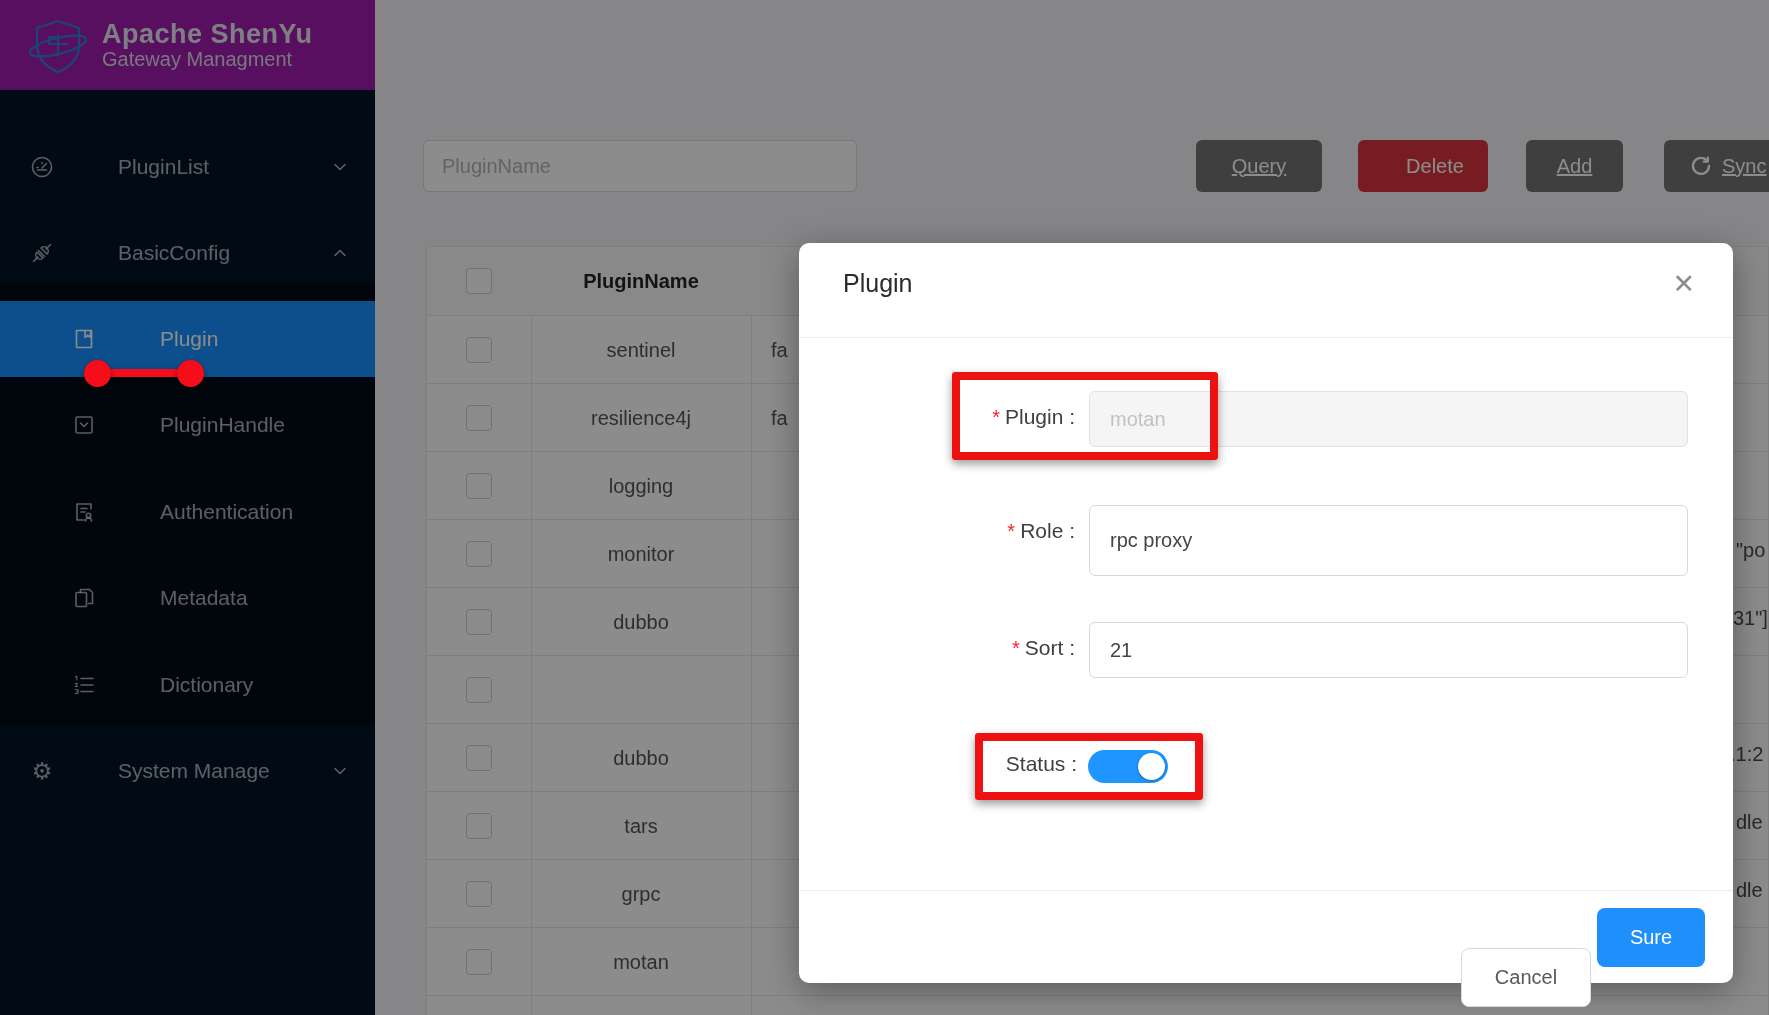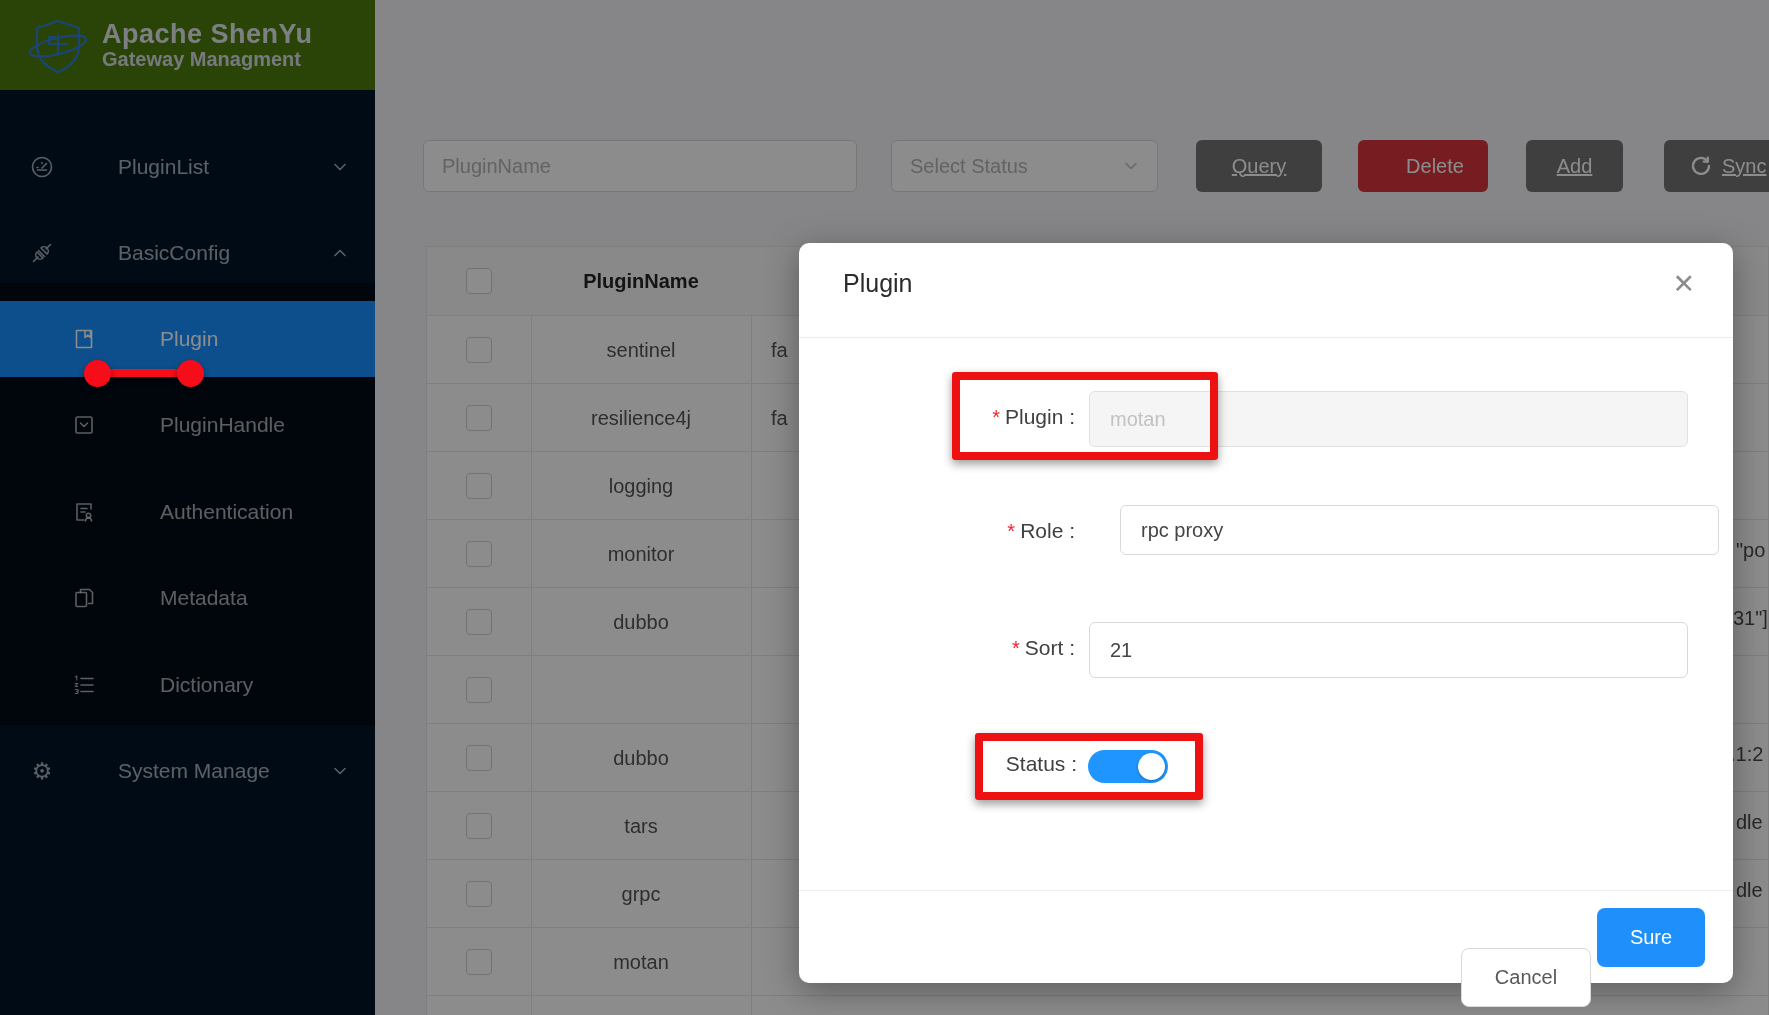--- a/index.html
+++ b/index.html
@@ -1,25 +1,25 @@
 <!DOCTYPE html>
 <html><head>
 <meta charset="utf-8">
 <style>
   html,body{margin:0;padding:0;background:#333;}
   *{box-sizing:border-box;font-family:"Liberation Sans","DejaVu Sans",sans-serif;}
   #stage{position:relative;width:1769px;height:1015px;overflow:hidden;background:#f4f5f7;}
 
   
   .sidebar{position:absolute;left:0;top:0;width:375px;height:1015px;background:#001529;z-index:1;}
-  .logo-band{position:absolute;left:0;top:0;width:375px;height:90px;background:#4d7c0f;display:flex;align-items:center;}
+  .logo-band{position:absolute;left:0;top:0;width:375px;height:90px;background:#a21caf;display:flex;align-items:center;}
   .logo-icon{margin-left:26px;width:64px;height:60px;flex:0 0 auto;}
   .logo-text{margin-left:12px;line-height:1.05;}
   .logo-title{font-size:27px;font-weight:bold;color:#e4e9ee;letter-spacing:.5px;}
-  .logo-sub{font-size:20px;font-weight:bold;color:#d7dde3;margin-top:1px;}
+  .logo-sub{font-size:20px;font-weight:normal;color:#d7dde3;margin-top:1px;}
   .submenu-bg{position:absolute;left:0;top:283px;width:375px;height:442px;background:#000c17;}
   .menu-item{position:absolute;left:0;width:375px;height:60px;display:flex;align-items:center;color:rgba(255,255,255,0.66);font-size:21px;cursor:pointer;gap:48px;}
   .menu-item .mi-icon{width:24px;height:24px;margin-right:16px;flex:0 0 auto;}
   .menu-item.top{padding-left:30px;}
   .menu-item.sub{padding-left:72px;}
   .menu-item.selected{background:#1890ff;color:#fff;height:76px;}
   .chev{position:absolute;right:26px;width:18px;height:18px;}
   svg.stroke{stroke:currentColor;fill:none;stroke-width:1.6;stroke-linecap:round;stroke-linejoin:round;}
   .gear-glyph{font-size:23px;line-height:24px;width:24px;text-align:center;margin-right:16px;}
 
@@ -71,26 +71,20 @@
 <body>
 
 <div id="stage">
 
   <div class="content">
 
     <div class="tb input-like" style="left:48px;width:434px;">
       <span>PluginName</span>
     </div>
 
-    <div class="tb input-like" style="left:516px;width:267px;justify-content:space-between;">
-      <span>Select Status</span>
-      <svg class="stroke" style="width:16px;height:16px;color:#bfbfbf;" viewBox="0 0 16 16">
-          <polyline points="3,5.5 8,10.5 13,5.5"></polyline>
-        </svg>
-    </div>
 
     <div class="tb btn btn-primary" style="left:821px;width:126px;">
       <span>Query</span>
     </div>
     <div class="tb btn btn-danger" style="left:983px;width:130px;">
       <span>Delete</span>
     </div>
     <div class="tb btn btn-primary" style="left:1151px;width:97px;">
       <span>Add</span>
     </div>
@@ -258,21 +252,21 @@
     <div class="f-label" style="top:162px;">
       <span class="req">*</span><span>Plugin :</span>
     </div>
     <div class="f-input disabled" style="top:148px;">
       <span>motan</span>
     </div>
 
     <div class="f-label" style="top:276px;">
       <span class="req">*</span><span>Role :</span>
     </div>
-    <div class="f-input" style="top:262px;height:50px;margin-left:31px;">
+    <div class="f-input" style="top:262px;height:71px;">
       <span>rpc proxy</span>
     </div>
 
     <div class="f-label" style="top:393px;">
       <span class="req">*</span><span>Sort :</span>
     </div>
     <div class="f-input" style="top:379px;">
       <span>21</span>
     </div>
 

